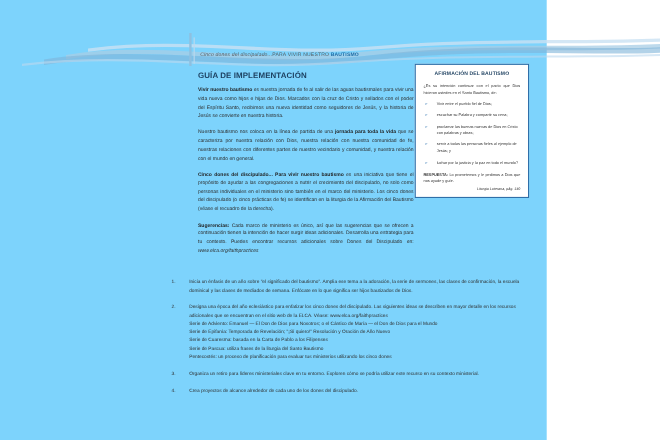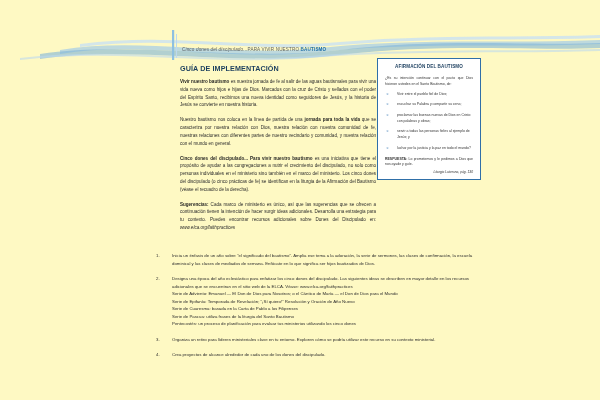--- a/index.html
+++ b/index.html
@@ -5,22 +5,22 @@
   * { box-sizing: border-box; }
   html, body {
     margin: 0; padding: 0;
     width: 600px; height: 400px;
     background: #ffffff;
     font-family: "Liberation Sans", sans-serif;
     overflow: hidden;
   }
   #page {
     position: relative;
-    width: 600px; height: 400px;
-    background: #fef9c3;
+    width: 497px; height: 400px;
+    background: #7dd3fc;
   }
 
   
   #header {
     position: absolute;
     left: 0; top: 14px;
     width: 600px; height: 48px;
   }
   #header svg { display: block; }
   #header-title {

